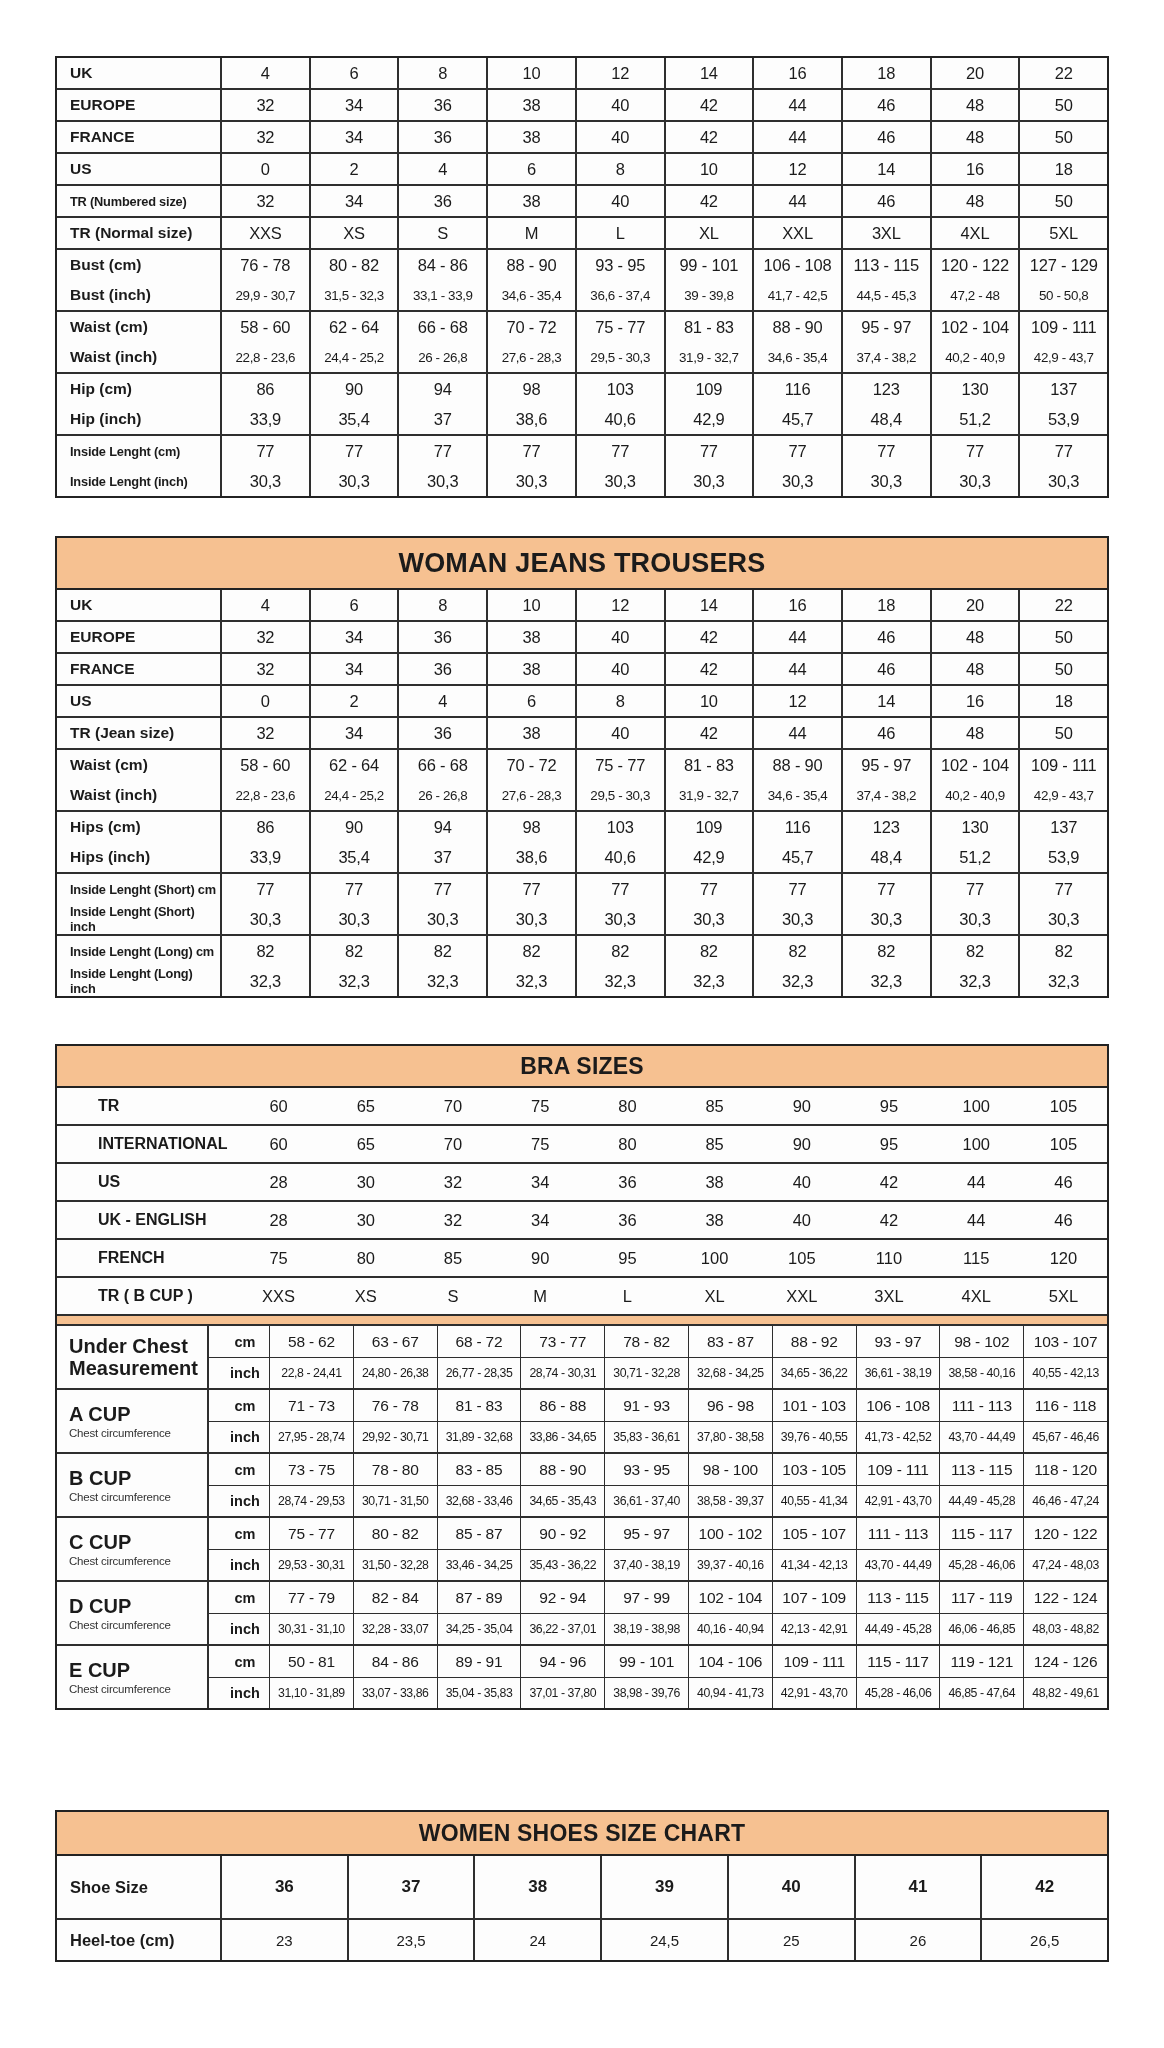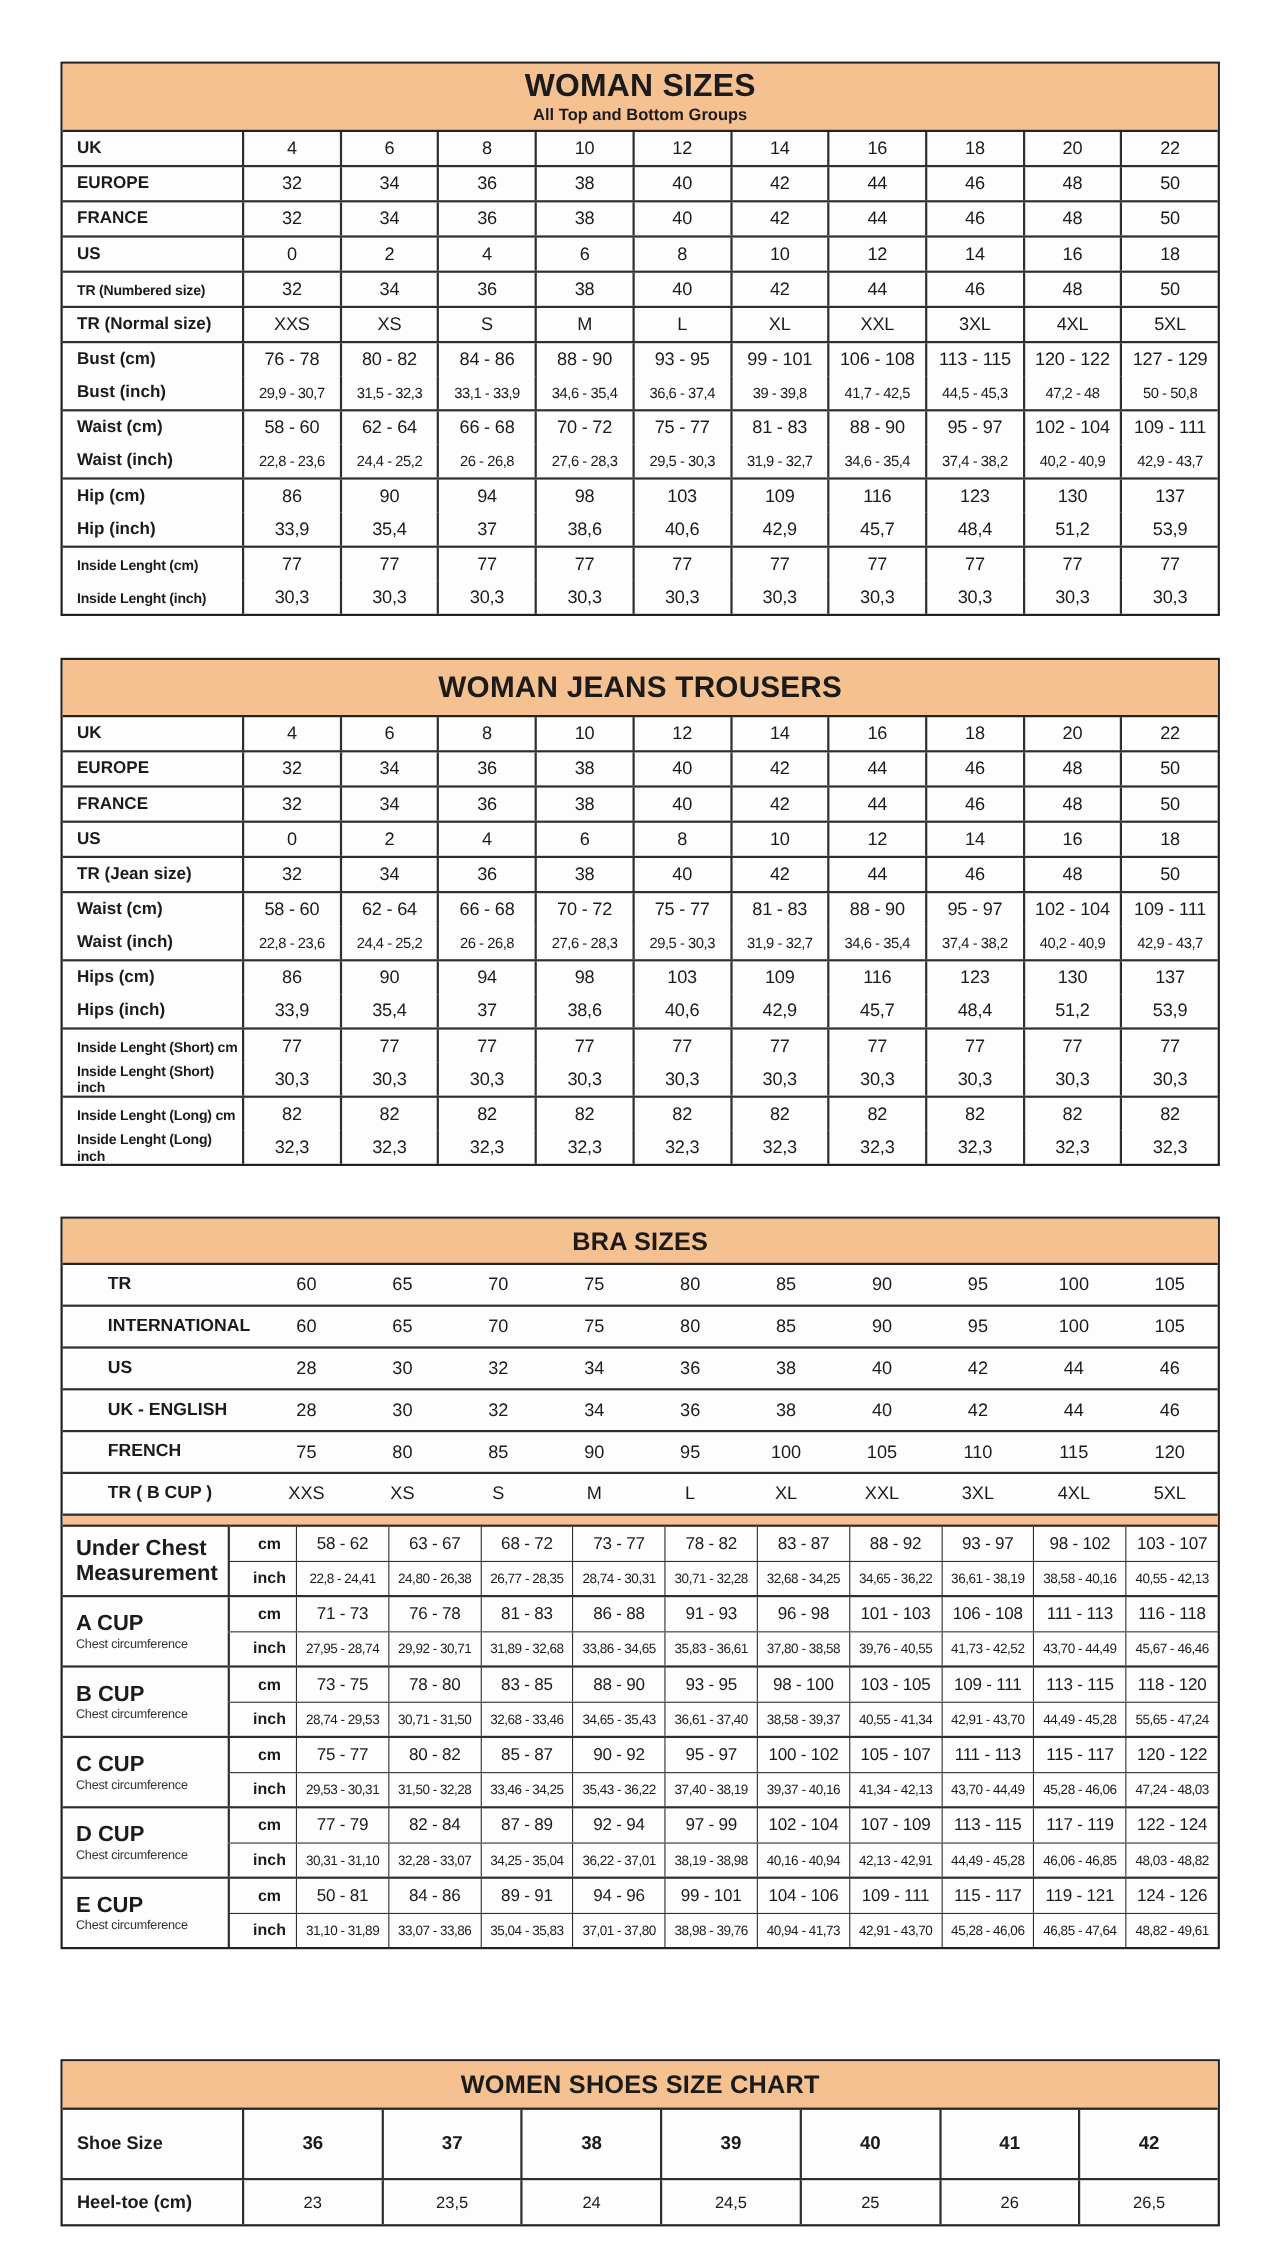--- a/index.html
+++ b/index.html
@@ -68,24 +68,20 @@
   .shoes .label-cell{width:163px;display:flex;align-items:center;padding-left:13px;font-weight:700;font-size:16.5px;}
   .shoes .cell{flex:1;display:flex;align-items:center;justify-content:center;border-left:2px solid var(--bd);font-size:15px;}
   .shoes .group:nth-child(2) .cell{font-weight:700;font-size:17px;}
 </style>
 </head>
 <body>
 
 <div class="page">
   <div id="tables-root">
       <div class="tbl grid woman-sizes">
-        <div class="band">
-          <div class="band-title">WOMAN SIZES</div>
-          <div class="band-subtitle">All Top and Bottom Groups</div>
-        </div>
         <div class="group">
           <div class="row">
             <div class="label-cell">UK</div>
             <div class="cell">4</div>
             <div class="cell">6</div>
             <div class="cell">8</div>
             <div class="cell">10</div>
             <div class="cell">12</div>
             <div class="cell">14</div>
             <div class="cell">16</div>
@@ -659,21 +655,21 @@
               <div class="unit-cell">inch</div>
               <div class="cup-cell small">28,74 - 29,53</div>
               <div class="cup-cell small">30,71 - 31,50</div>
               <div class="cup-cell small">32,68 - 33,46</div>
               <div class="cup-cell small">34,65 - 35,43</div>
               <div class="cup-cell small">36,61 - 37,40</div>
               <div class="cup-cell small">38,58 - 39,37</div>
               <div class="cup-cell small">40,55 - 41,34</div>
               <div class="cup-cell small">42,91 - 43,70</div>
               <div class="cup-cell small">44,49 - 45,28</div>
-              <div class="cup-cell small">55,65 - 47,24</div>
+              <div class="cup-cell small">46,46 - 47,24</div>
             </div>
           </div>
         </div>
         <div class="cup-group">
           <div class="cup-label">
             <div class="cup-label-main">C CUP</div>
             <div class="cup-label-sub">Chest circumference</div>
           </div>
           <div class="cup-rows">
             <div class="cup-row">

